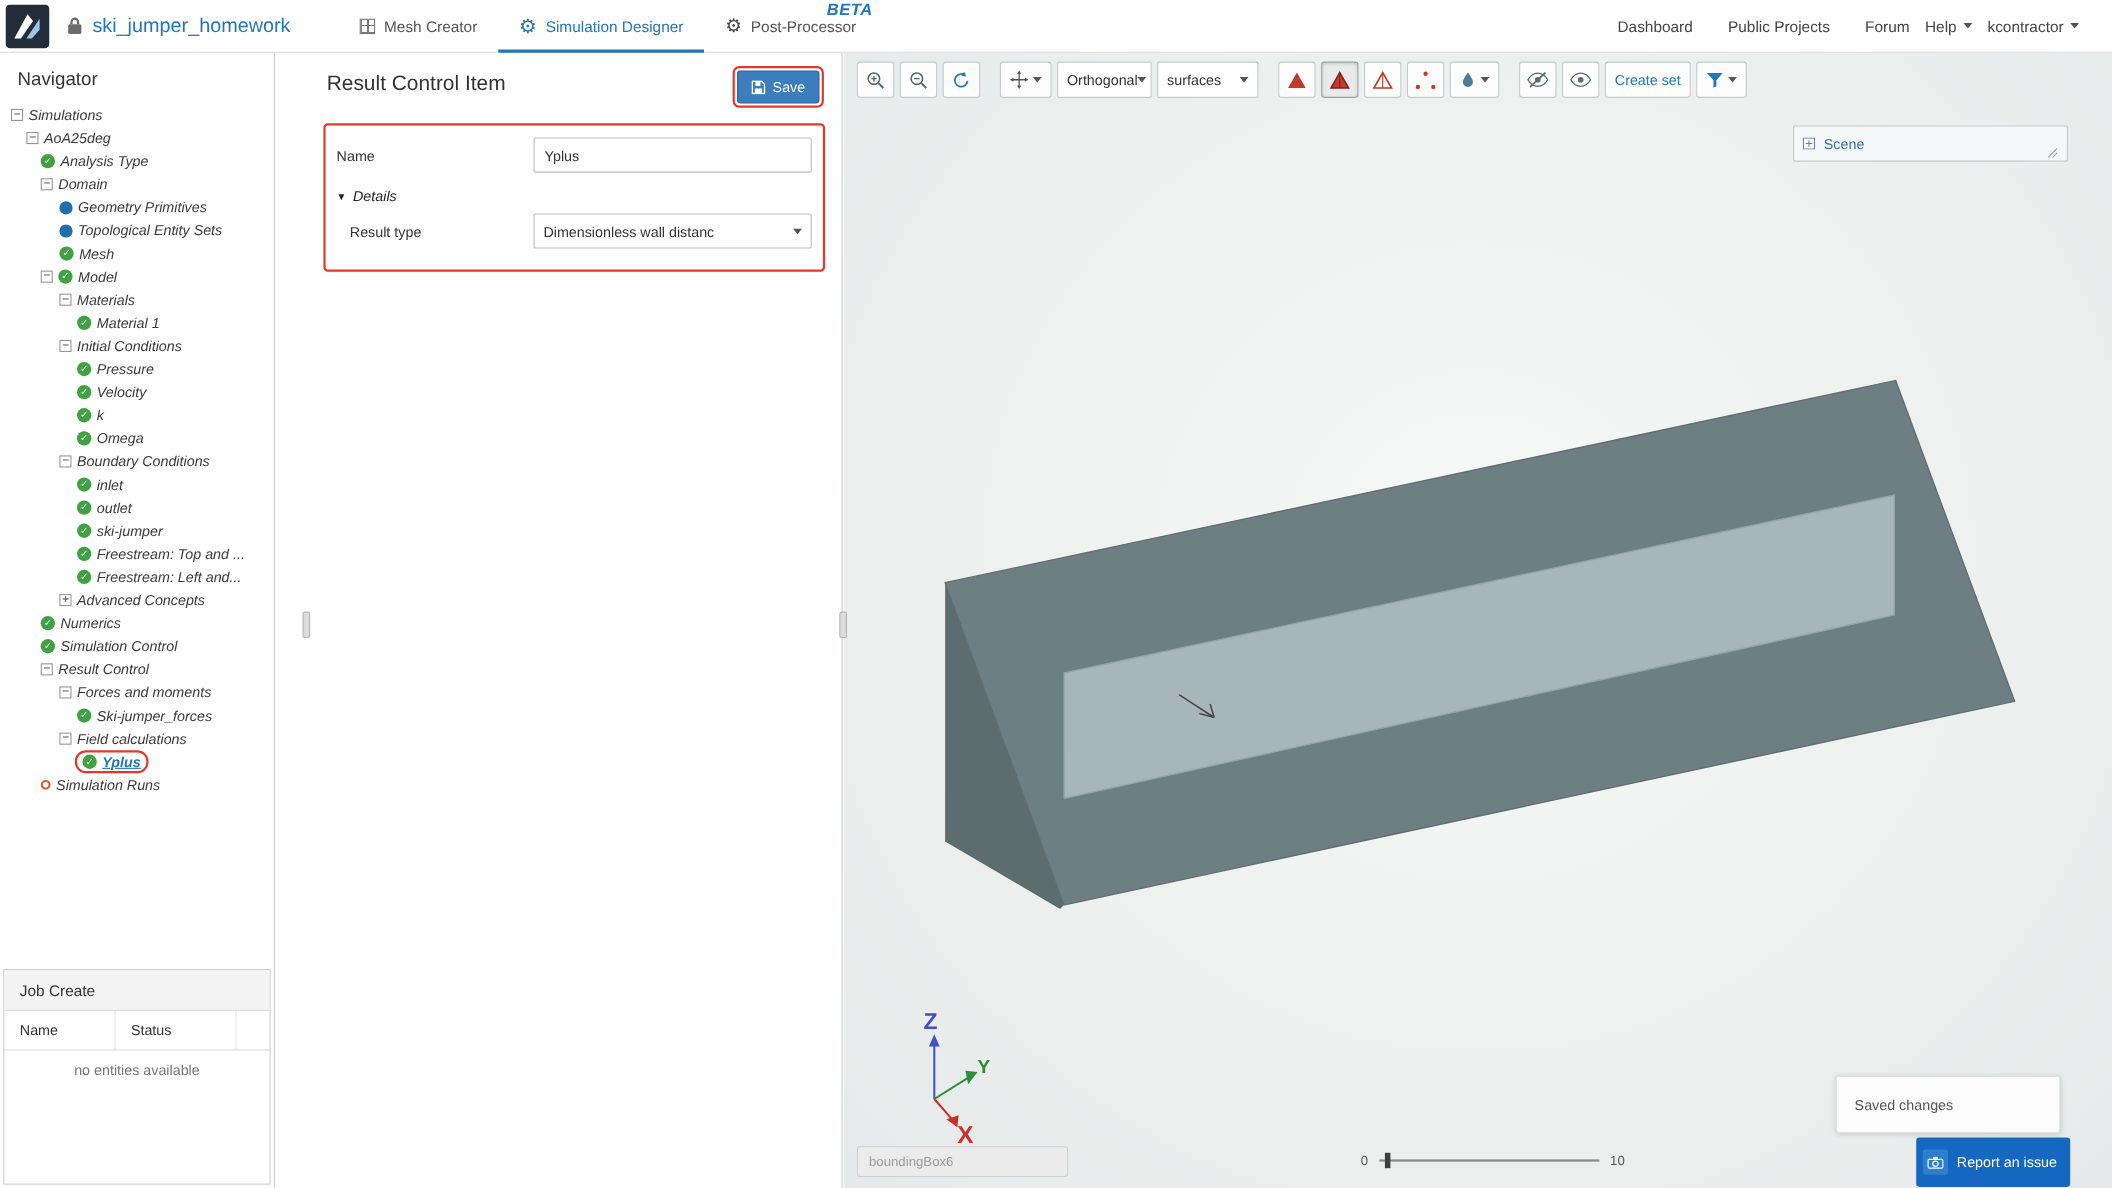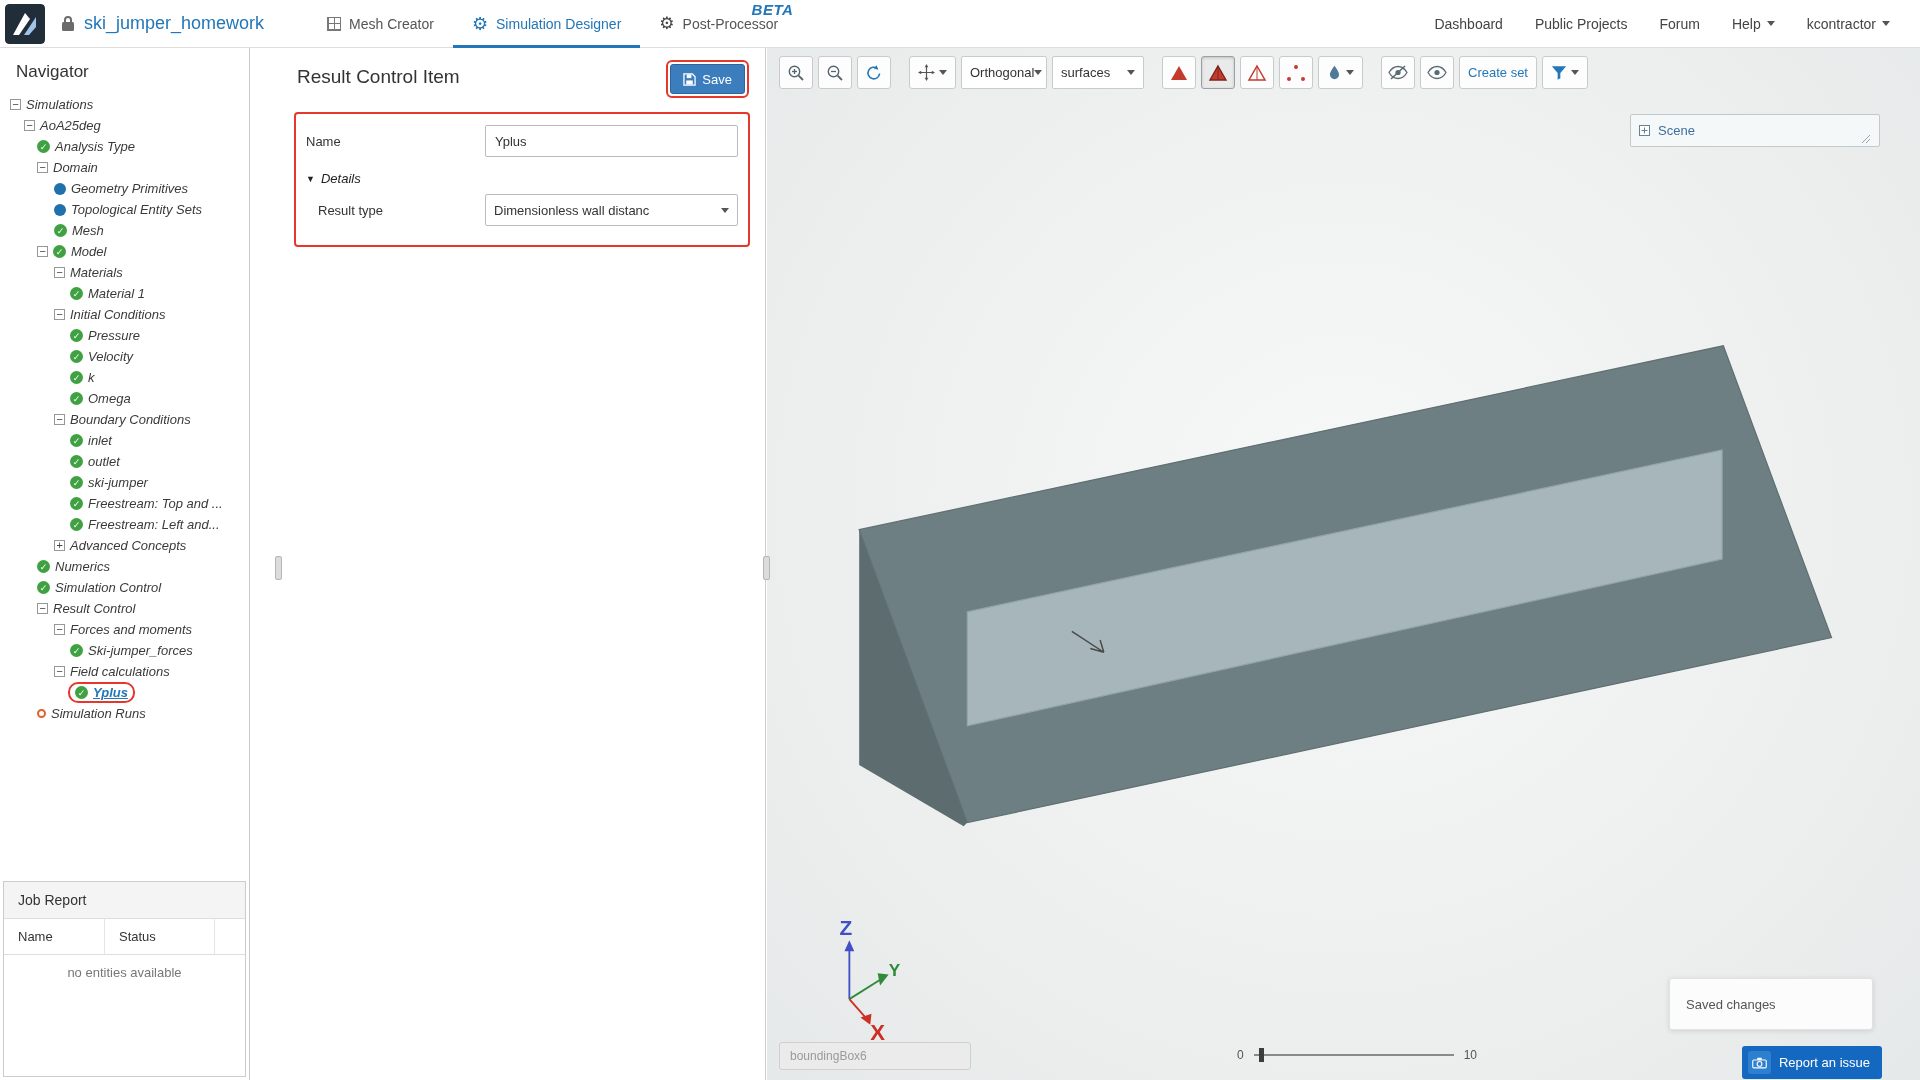--- a/index.html
+++ b/index.html
@@ -18,21 +18,21 @@
          color:#555; cursor:pointer; white-space:nowrap; }
   .tab.active { color:var(--accent,#2377b8); box-shadow: inset 0 -3px 0 var(--accent,#2377b8); }
   .tab-badge { position:absolute; top:1px; right:4px; font-size:15px; font-weight:bold;
                color:var(--accent,#2377b8); letter-spacing:.5px;font-style:italic; }
   .tabicon { display:inline-flex; align-items:center; justify-content:center; }
   .ticon-mesh-grid { width:14px; height:14px; border:1px solid #777;
       background: repeating-linear-gradient(0deg,#777 0 1px,transparent 1px 6px),
                   repeating-linear-gradient(90deg,#777 0 1px,transparent 1px 6px); }
   .ticon-gears::before { content:"⚙"; font-size:18px; color:var(--accent,#2377b8); line-height:1; }
   .ticon-gear::before  { content:"⚙"; font-size:17px; color:#444; line-height:1; }
-  .header-right { margin-left:auto; display:flex; align-items:center; gap:32px; margin-right:30px;
+  .header-right { margin-left:auto; display:flex; align-items:center; gap:14px; margin-right:30px;
                   font-size:14px; color:#444; }
   .hlink { color:#444; text-decoration:none; cursor:pointer; white-space:nowrap; }
   .hmenu { display:flex; align-items:center; gap:6px; cursor:pointer; white-space:nowrap; }
   .caret { width:0; height:0; border-left:4px solid transparent; border-right:4px solid transparent;
            border-top:5px solid #555; display:inline-block; }
 
   
   .nav { position:absolute; top:48px; left:0; width:250px; bottom:0; background:#fff;
          border-right:1px solid #ccc; display:flex; flex-direction:column; }
   .nav-title { font-size:17px; color:#333; padding:14px 16px 10px 16px; }
@@ -122,21 +122,21 @@
                 border:1px solid #cfcfcf; border-radius:3px; color:#9a9a9a; font-size:12px;
                 display:flex; align-items:center; padding-left:10px; }
   .vslider { position:absolute; left:470px; top:1000px; display:flex; align-items:center; gap:10px;
              font-size:12px; color:#555; }
   .vslider .track { position:relative; width:200px; height:2px; background:#8a8a8a; cursor:pointer; }
   .vslider .handle { position:absolute; left:5px; top:-6px; width:5px; height:14px; background:#3d3d3d; cursor:ew-resize; }
 
   .saved-toast { position:absolute; right:47px; top:930px; width:204px; height:52px; background:#fcfcfc;
                  border:1px solid #e2e2e2; border-radius:3px; box-shadow:0 1px 5px rgba(0,0,0,.12);
                  display:flex; align-items:center; padding:0 16px; font-size:13px; color:#555; }
-  .report-btn { position:absolute; right:38px; bottom:1px; height:33px; display:flex; align-items:center;
+  .report-btn { position:absolute; right:38px; bottom:1px; height:45px; display:flex; align-items:center;
                 gap:8px; padding:0 12px 0 6px; background:#1568bf; border-radius:3px; color:#fff;
                 font-size:13px; cursor:pointer; border:none; font-family:inherit; }
   .cam-wrap { width:23px; height:23px; border-radius:3px; background:#2d7fd0; display:flex;
               align-items:center; justify-content:center; }
 </style>
 </head>
 <body>
 
 <div class="app">
 
@@ -429,21 +429,21 @@
 
         <div class="tree-row level-2">
 
           <span class="row-inner">
             <span class="status ticon-warn"></span>
             <span class="tree-label">Simulation Runs</span>
           </span>
         </div>
       </div>
     <div class="job-status">
-      <div class="js-title">Job Report</div>
+      <div class="js-title">Job Create</div>
       <div class="js-head">
         <span class="js-col-name">Name</span>
         <span class="js-col-status">Status</span>
         <span class="js-col-extra"></span>
       </div>
       <div class="js-empty">no entities available</div>
     </div>
   </div>
 
   <div class="panel">

